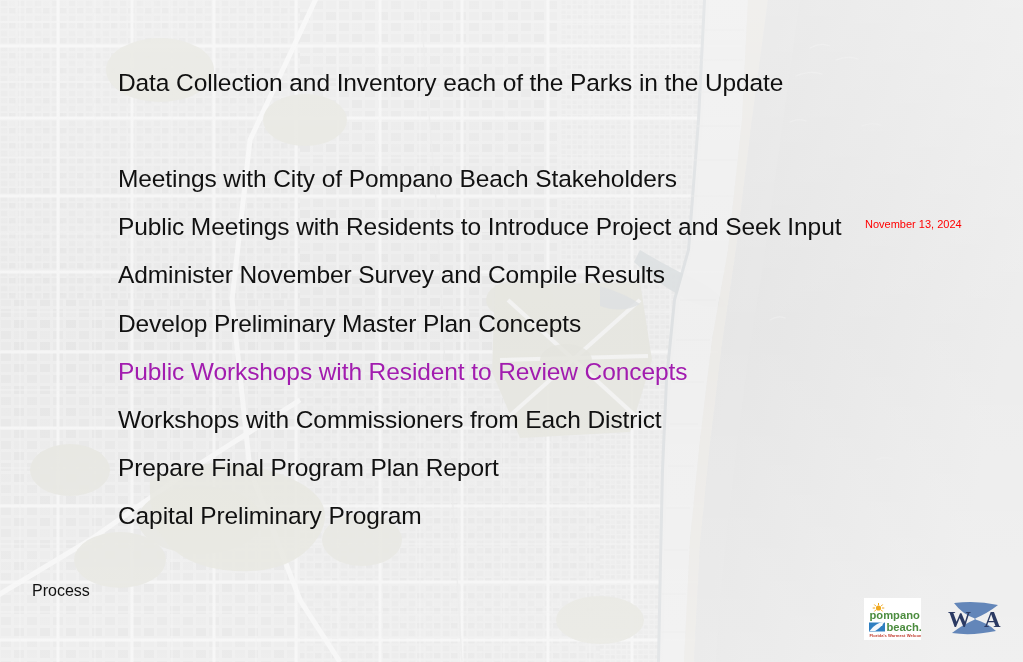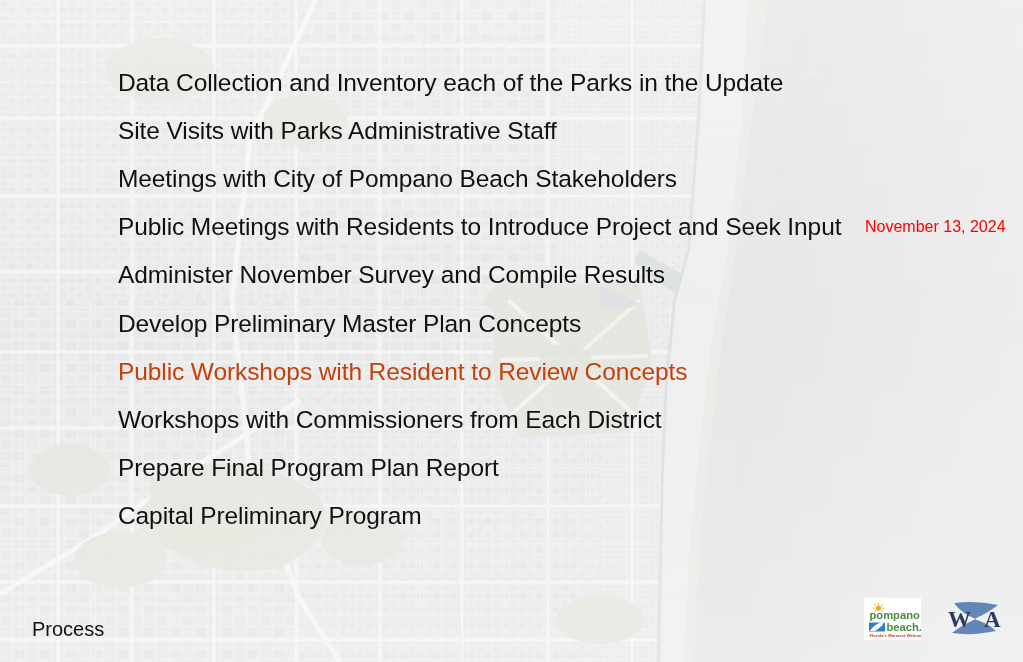--- a/index.html
+++ b/index.html
@@ -23,35 +23,35 @@
 
   .proc-line{
     position:absolute;left:118px;
     font-size:24.5px;
     line-height:30px;
     color:#111111;
     white-space:nowrap;
     letter-spacing:-0.1px;
     font-weight:400;
   }
-  .proc-line.red{color:#c2410c;}
+  .proc-line.red{color:#a21caf;}
 
   #date-label{
     position:absolute;
     left:865px;top:218px;
-    font-size:16px;
+    font-size:11px;
     color:#ff0000;
     white-space:nowrap;
     font-weight:400;
   }
 
   #process-label{
     position:absolute;
-    left:32px;top:618px;
-    font-size:20px;
+    left:32px;top:582px;
+    font-size:16px;
     color:#111111;
     white-space:nowrap;
   }
 
   
   #logo-row{
     position:absolute;left:864px;top:596px;
     width:142px;height:46px;
     display:flex;align-items:center;gap:25px;
   }
@@ -236,21 +236,20 @@
       <path d="M 770 0 L 800 0 L 782 130 L 764 260 L 748 360 L 734 470 L 722 580 L 716 662 L 694 662
                L 700 545 L 710 445 L 722 345 L 736 250 L 752 120 L 768 0 Z" fill="#dfdfdf" opacity="0.55"></path>
 
       <rect x="0" y="0" width="1023" height="662" fill="url(#washGrad)"></rect>
     </svg>
   </div>
 
   <div id="content">
 
     <div class="proc-line" style="top:68px;">Data Collection and Inventory each of the Parks in the Update</div>
-    <div class="proc-line" style="top:116px;">Site Visits with Parks Administrative Staff</div>
     <div class="proc-line" style="top:164px;">Meetings with City of Pompano Beach Stakeholders</div>
     <div class="proc-line" style="top:212px;">Public Meetings with Residents to Introduce Project and Seek Input</div>
     <div class="proc-line" style="top:260px;">Administer November Survey and Compile Results</div>
     <div class="proc-line" style="top:309px;">Develop Preliminary Master Plan Concepts</div>
     <div class="proc-line red" style="top:357px;">Public Workshops with Resident to Review Concepts</div>
     <div class="proc-line" style="top:405px;">Workshops with Commissioners from Each District</div>
     <div class="proc-line" style="top:453px;">Prepare Final Program Plan Report</div>
     <div class="proc-line" style="top:501px;">Capital Preliminary Program</div>
 
     <div id="date-label">November 13, 2024</div>

